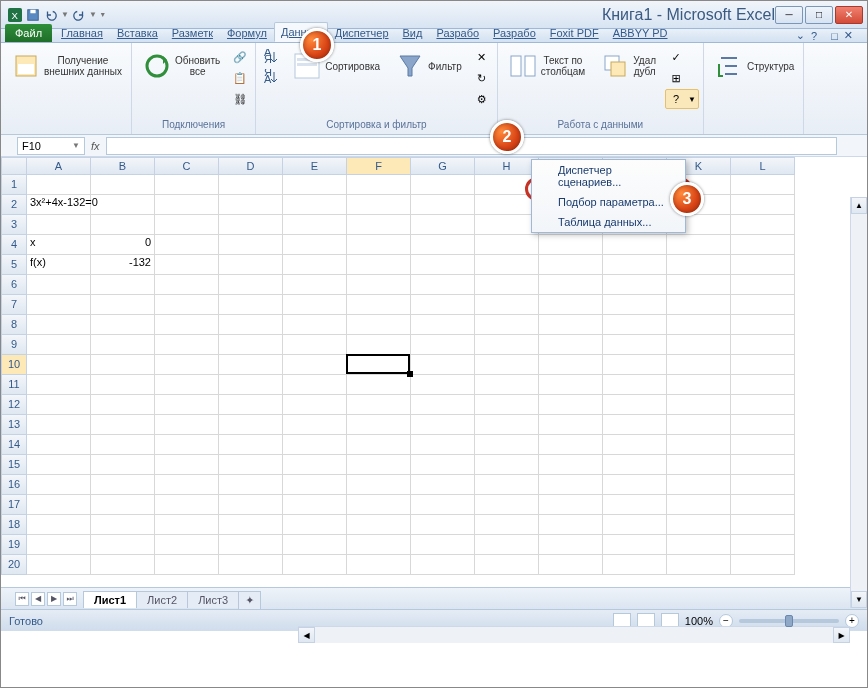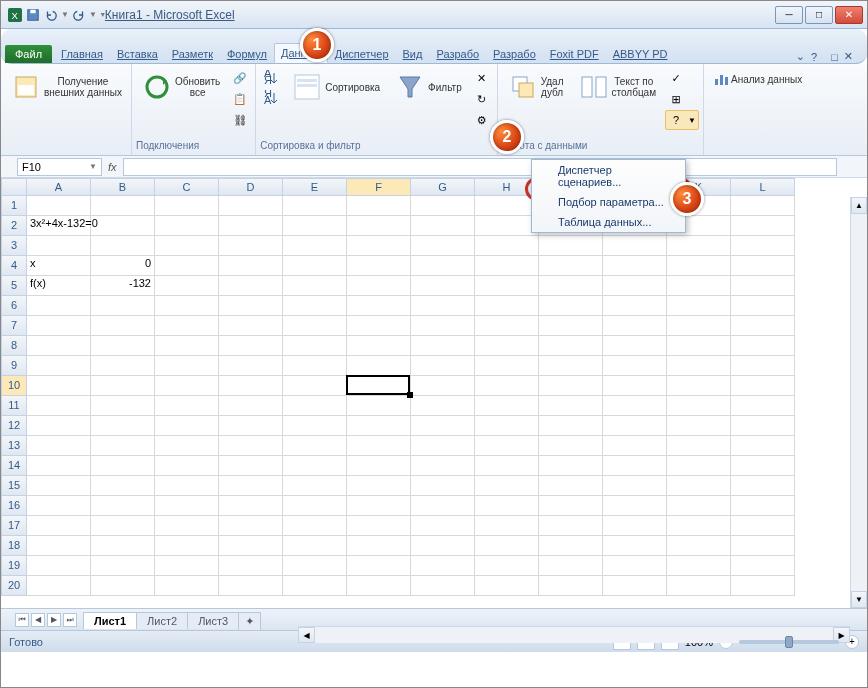--- a/index.html
+++ b/index.html
@@ -1,42 +1,42 @@
 <!DOCTYPE html>
 <html><head>
 <meta charset="utf-8">
 <style>
 * { margin:0; padding:0; box-sizing:border-box; font-family:"Segoe UI",Tahoma,sans-serif; font-size:11px; }
 body { background:#fff; width:868px; height:688px; overflow:hidden; position:relative; border:1px solid #888; }
 .titlebar { height:28px; background:linear-gradient(#f1f5fa,#d8e4f3); display:flex; align-items:center; border-bottom:1px solid #9fb8d7;}
 .title-left { display:flex; align-items:center; gap:2px; padding-left:6px;}
 .tb-ico { width:16px; height:16px; display:inline-flex; align-items:center; justify-content:center;}
 .tb-ico svg{width:14px;height:14px;}
-.title-text { flex:1; text-align:left; color:#3b5a82; font-size:12px;text-decoration:underline; }
+.title-text { flex:1; text-align:right; color:#3b5a82; font-size:16px; }
 .win-controls { display:flex; gap:2px; padding-right:4px;}
 .win-btn { width:28px; height:18px; border:1px solid #7a96b8; border-radius:2px; display:flex; align-items:center; justify-content:center; font-size:10px; background:linear-gradient(#f0f4fa,#d7e3f2); cursor:pointer;}
 .win-btn.close{ background:linear-gradient(#f08070,#d34b38); color:#fff; border-color:#a83a2d;}
-.tabs { height:35px; background:linear-gradient(#e9f0f9,#d3e1f1); display:flex; align-items:flex-end; padding-left:4px; border-bottom:1px solid #9fb8d7;border-radius:11px;}
+.tabs { height:14px; background:linear-gradient(#e9f0f9,#d3e1f1); display:flex; align-items:flex-end; padding-left:4px; border-bottom:1px solid #9fb8d7;}
 .file-tab { background:linear-gradient(#2f8f3a,#1f6e2a); color:#fff; padding:3px 10px; border-radius:2px 2px 0 0; margin-right:2px; cursor:pointer;}
 .tab { padding:3px 6px; color:#345a8a; cursor:pointer; border:1px solid transparent; border-bottom:none;text-decoration:underline;}
 .tab.active { background:#f5f8fc; border:1px solid #b5c8dc; border-bottom:1px solid #f5f8fc; border-radius:2px 2px 0 0;}
 .tabs-right { margin-left:auto; display:flex; align-items:center; gap:6px; padding-right:14px; color:#345a8a;}
 .tabs-right span{cursor:pointer;}
 .ribbon { height:92px; background:linear-gradient(#f9fbfd,#e8eef6); border-bottom:1px solid #b5c8dc; display:flex;}
 .rgroup { border-right:1px solid #cdd9e8; padding:2px 4px; display:flex; flex-direction:column; }
 .rgroup-body { flex:1; display:flex; align-items:flex-start; gap:4px; padding-top:2px;}
-.rgroup-label { font-size:10px; color:#5a7299; padding:2px 0;}
+.rgroup-label { text-align:center; font-size:10px; color:#5a7299; padding:2px 0;}
 .rbtn { display:flex; flex-direction:row; align-items:center; gap:2px; padding:2px 4px; cursor:pointer; border:1px solid transparent; border-radius:2px; }
 .rbtn .ico { width:32px; height:32px; display:flex; align-items:center; justify-content:center;}
 .rbtn .ico.sm{width:16px;height:16px;}
 .rbtn .lbl { font-size:10px; color:#333; text-align:center; line-height:1.1; white-space:pre-line;}
 .small-stack { display:flex; flex-direction:column; gap:1px;}
 .small-stack .rbtn{flex-direction:row; padding:1px 2px;}
 .namebox-row { height:22px; display:flex; align-items:center; border-bottom:1px solid #cdd9e8; background:#f2f5f9;}
-.namebox { width:85px; border:1px solid #b5c8dc; background:#fff; padding:2px 4px; margin-left:16px; display:flex; justify-content:space-between; align-items:center;}
+.namebox { width:68px; border:1px solid #b5c8dc; background:#fff; padding:2px 4px; margin-left:16px; display:flex; justify-content:space-between; align-items:center;}
 .namebox .dd{color:#777; font-size:8px;}
 .fx-label { padding:0 6px; color:#555; font-style:italic;}
 .formula-input { flex:1; border:1px solid #b5c8dc; background:#fff; height:18px; margin-right:30px; padding:1px 4px;}
 .grid-wrap { position:relative; height:430px; overflow:hidden; display:flex;}
 .rowhdrs { display:flex; flex-direction:column; }
 .colhdrs { display:flex; }
 .corner { width:26px; height:18px; background:linear-gradient(#f3f6fa,#dfe7f1); border:1px solid #c5d2e3;}
 .ch { width:64px; height:18px; background:linear-gradient(#f3f6fa,#dfe7f1); border:1px solid #c5d2e3; border-left:none; text-align:center; color:#345a8a; font-size:11px; line-height:17px; cursor:pointer;}
 .rh { width:26px; height:20px; background:linear-gradient(#f3f6fa,#dfe7f1); border:1px solid #c5d2e3; border-top:none; text-align:center; color:#345a8a; font-size:11px; line-height:19px; cursor:pointer;}
 .grid { position:relative; }
@@ -226,63 +226,62 @@
           </div>
       </div>
     </div>
     <div class="rgroup-label">Сортировка и фильтр</div>
   </div>
   <div class="rgroup">
     <div class="rgroup-body">
       <div class="rbtn">
         <span class="ico">
             <svg viewBox="0 0 32 32">
+              <rect x="4" y="6" width="10" height="20" fill="#fff" stroke="#8aa5c9"></rect>
+              <rect x="18" y="6" width="10" height="20" fill="#fff" stroke="#8aa5c9"></rect>
+            </svg>
+          </span>
+        <span class="lbl">Текст по
+столбцам</span>
+      </div>
+      <div class="rbtn">
+        <span class="ico">
+            <svg viewBox="0 0 32 32">
               <rect x="6" y="6" width="14" height="14" fill="#fff" stroke="#8aa5c9"></rect>
               <rect x="12" y="12" width="14" height="14" fill="#fde9b8" stroke="#c9a95a"></rect>
             </svg>
           </span>
         <span class="lbl">Удал
 дубл</span>
       </div>
+      <div class="small-stack">
+        <div class="rbtn">
+            <span class="ico sm">✓</span>
+          </div>
+        <div class="rbtn">
+            <span class="ico sm">⊞</span>
+          </div>
+        <div class="rbtn" style="background:#fbe8ba;border:1px solid #e8c06a">
+            <span class="ico sm">?</span>
+            <span style="font-size:8px;margin-left:2px">▼</span>
+          </div>
+      </div>
+    </div>
+    <div class="rgroup-label">Работа с данными</div>
+  </div>
+  <div class="rgroup">
+    <div class="rgroup-body">
       <div class="rbtn">
         <span class="ico">
             <svg viewBox="0 0 32 32">
-              <rect x="4" y="6" width="10" height="20" fill="#fff" stroke="#8aa5c9"></rect>
-              <rect x="18" y="6" width="10" height="20" fill="#fff" stroke="#8aa5c9"></rect>
+              <path d="M8 8 L24 8 M12 16 L24 16 M12 24 L24 24" stroke="#5a7aa5" stroke-width="2"></path>
+              <path d="M6 14 L6 26 L10 26" stroke="#2f8f3a" fill="none" stroke-width="2"></path>
             </svg>
           </span>
-        <span class="lbl">Текст по
-столбцам</span>
-      </div>
-      <div class="small-stack">
-        <div class="rbtn">
-            <span class="ico sm">✓</span>
-          </div>
-        <div class="rbtn">
-            <span class="ico sm">⊞</span>
-          </div>
-        <div class="rbtn" style="background:#fbe8ba;border:1px solid #e8c06a">
-            <span class="ico sm">?</span>
-            <span style="font-size:8px;margin-left:2px">▼</span>
-          </div>
-      </div>
-    </div>
-    <div class="rgroup-label">Работа с данными</div>
-  </div>
-  <div class="rgroup" style="border-right:none">
-    <div class="rgroup-body">
-      <div class="rbtn" style="flex-direction:row">
-        <span class="ico sm">
-            <svg viewBox="0 0 16 16">
-              <rect x="2" y="8" width="3" height="6" fill="#5a88c0"></rect>
-              <rect x="7" y="4" width="3" height="10" fill="#5a88c0"></rect>
-              <rect x="12" y="6" width="3" height="8" fill="#5a88c0"></rect>
-            </svg>
-          </span>
-        <span class="lbl">Анализ данных</span>
+        <span class="lbl">Структура</span>
       </div>
     </div>
   </div>
 </div>
 
 <div class="namebox-row">
   <div class="namebox">
     <span>F10</span>
     <span class="dd">▼</span>
   </div>

